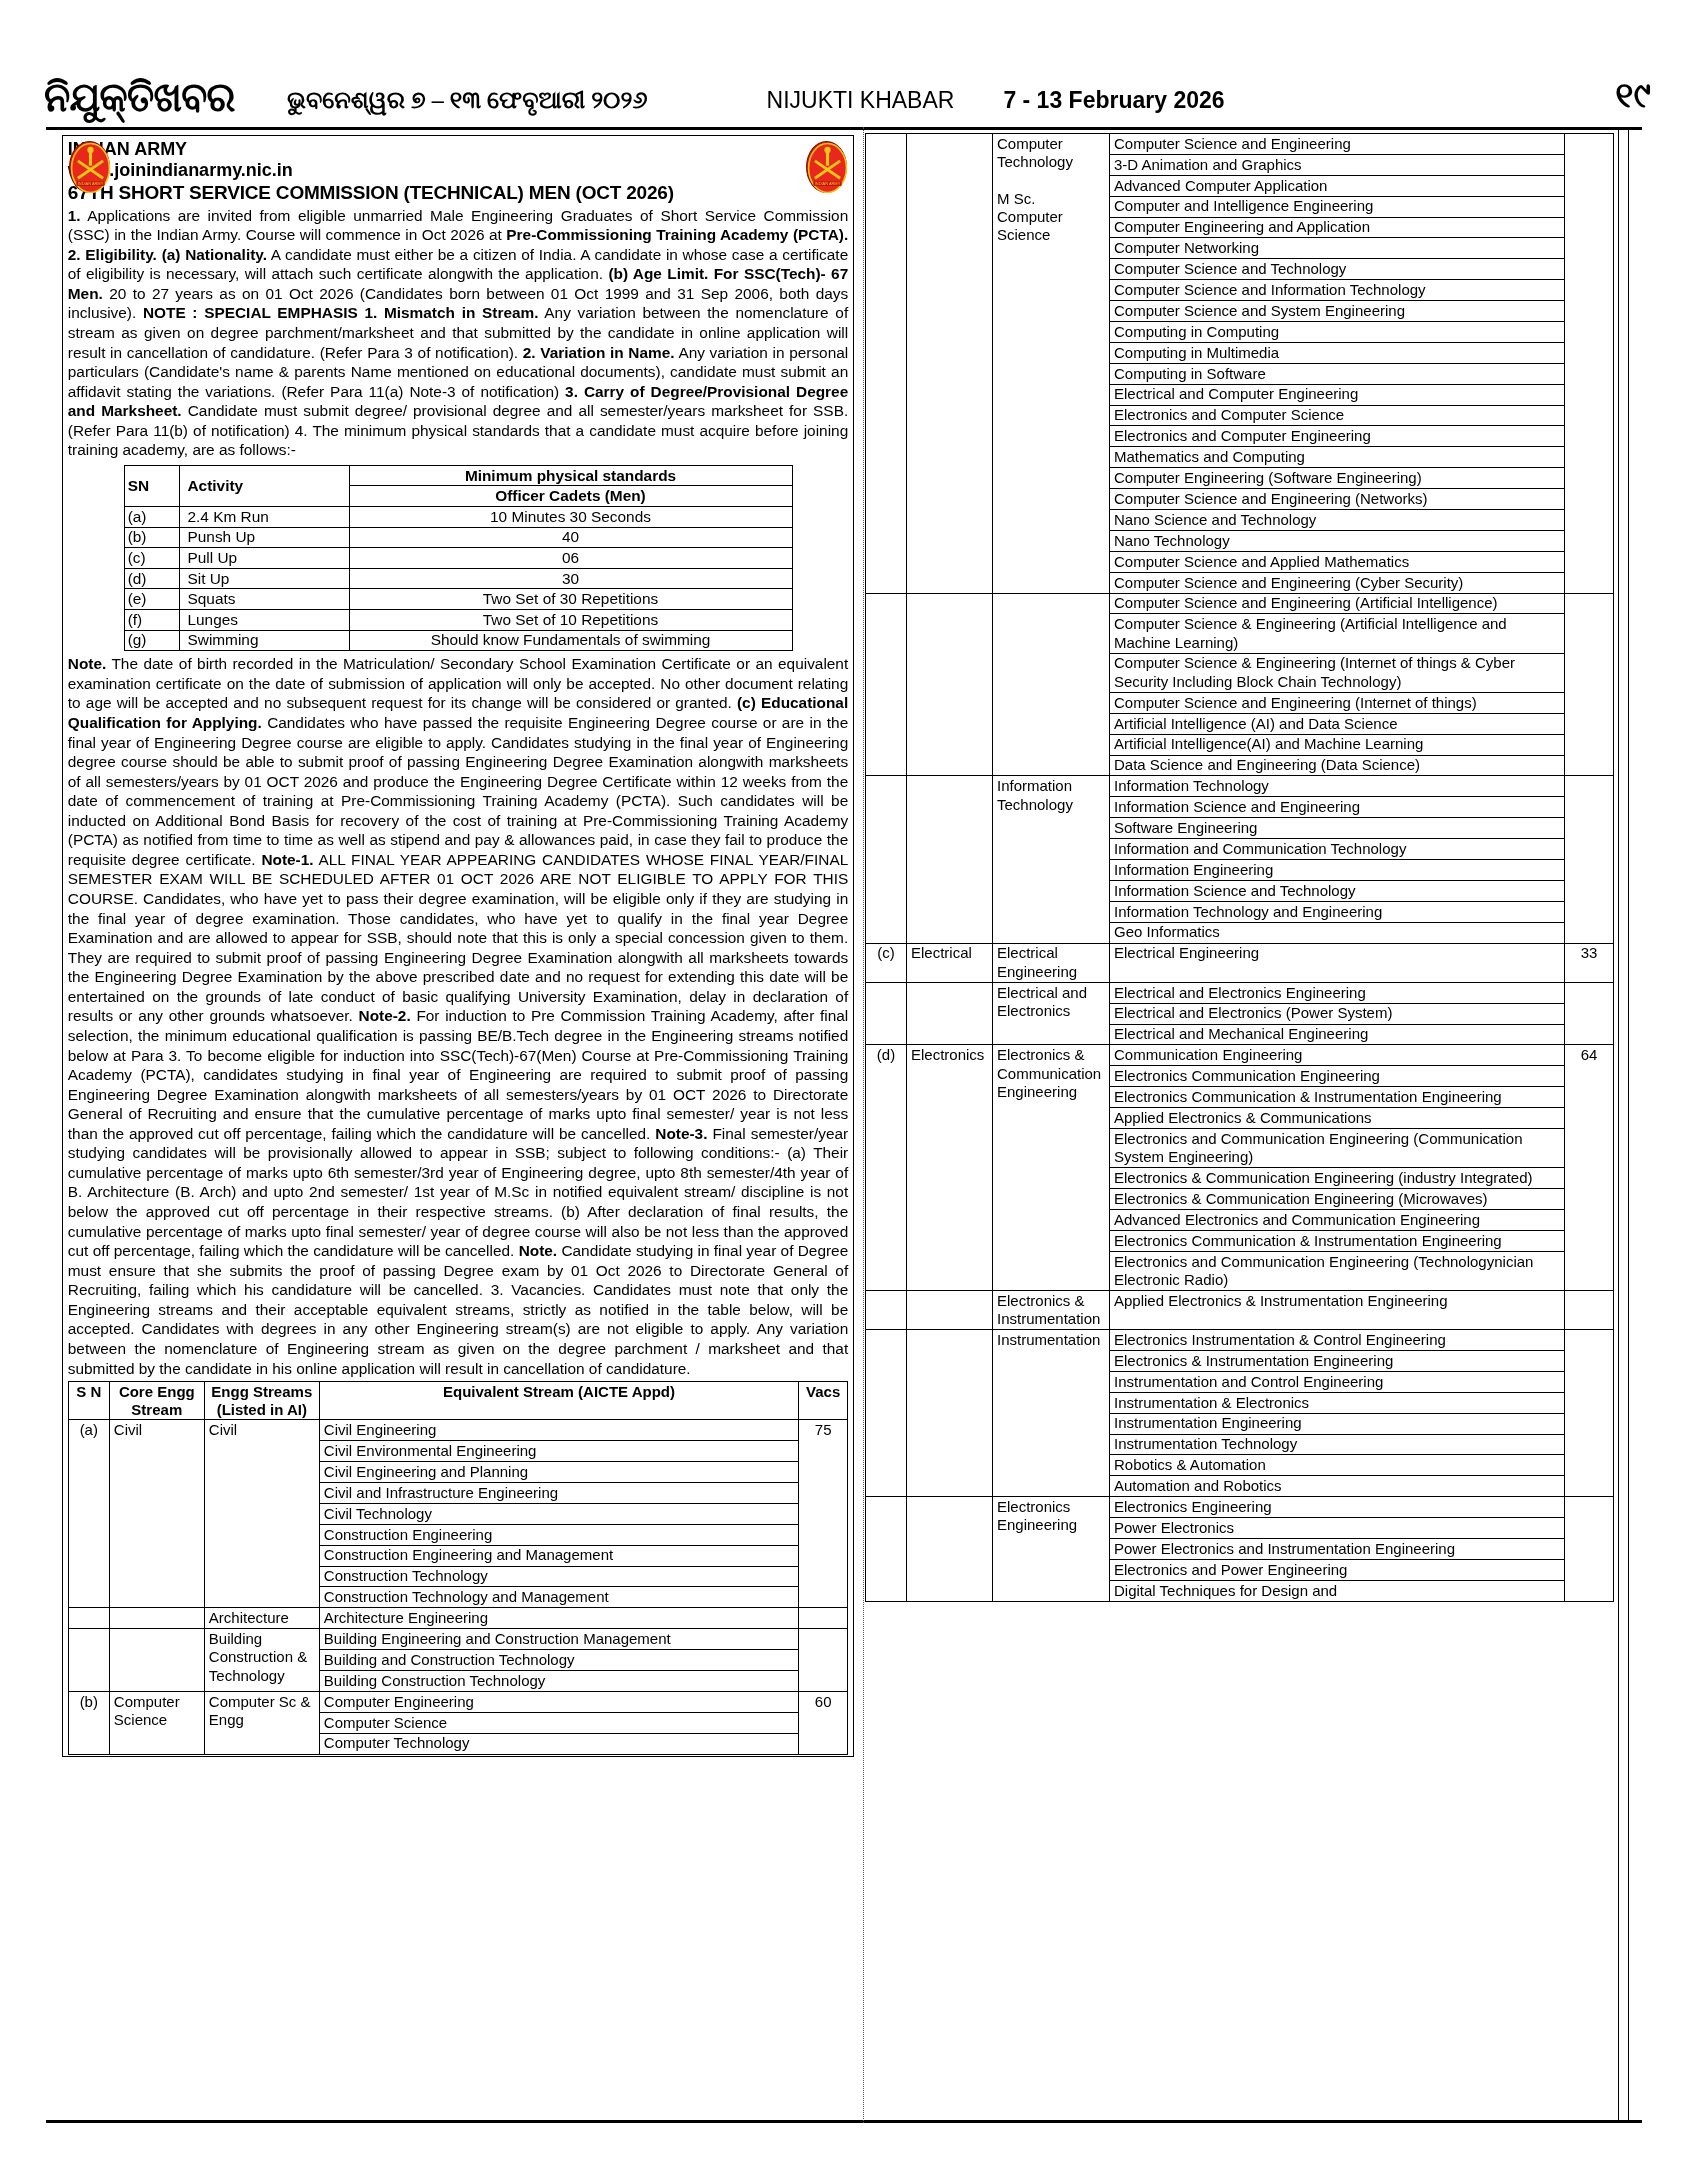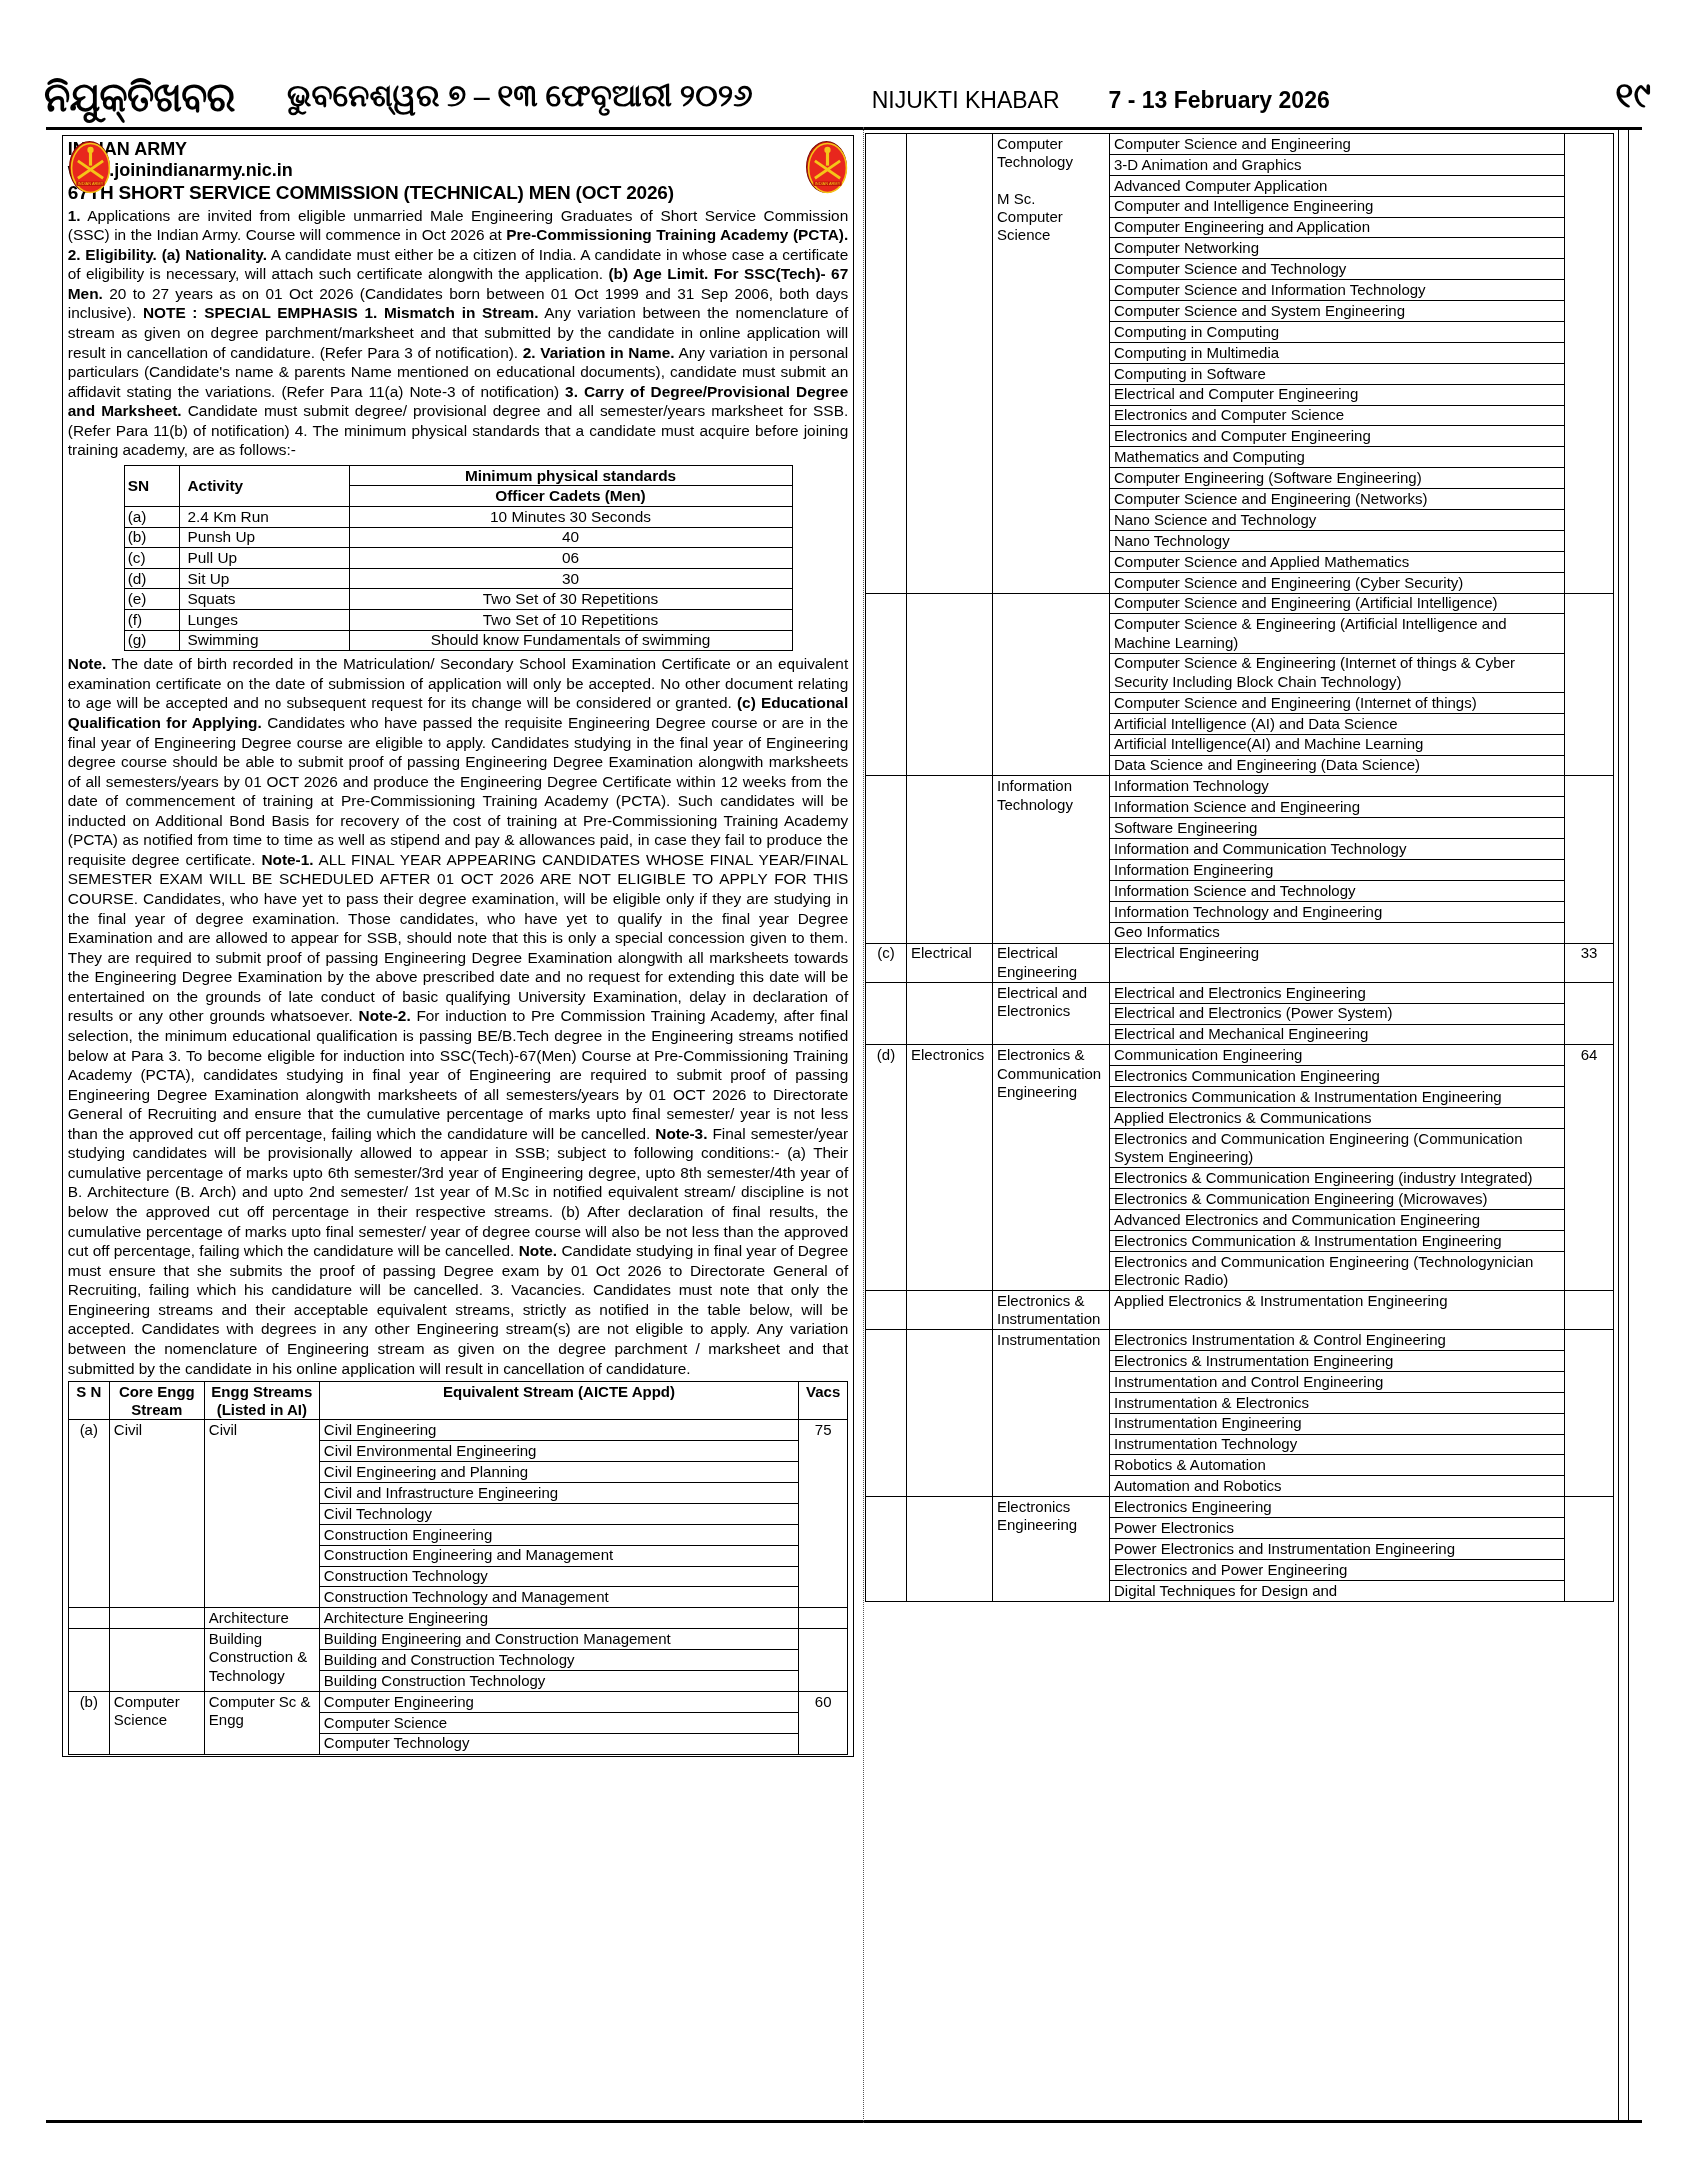--- a/index.html
+++ b/index.html
@@ -18,21 +18,21 @@
   }
   .logo-odia {
     font-family:"Liberation Serif", serif;
     font-weight:bold; font-size:41px; letter-spacing:-0.8px;
     white-space:nowrap; line-height:1;
     transform:scaleX(0.93);
     transform-origin:left bottom;
   }
   .mast-odia-date {
     font-family:"Liberation Serif", serif;
-    font-size:31px; font-weight:bold; margin-left:38px; white-space:nowrap;
+    font-size:24px; font-weight:bold; margin-left:38px; white-space:nowrap;
     padding-bottom:3.2px;
   }
   .mast-en-title {
     font-size:23px; margin-left:119px; white-space:nowrap; padding-bottom:3.2px;
     letter-spacing:0px;
   }
   .mast-date {
     font-size:23px; font-weight:bold; margin-left:49px; white-space:nowrap; padding-bottom:3.2px;
   }
   .mast-pageno {

